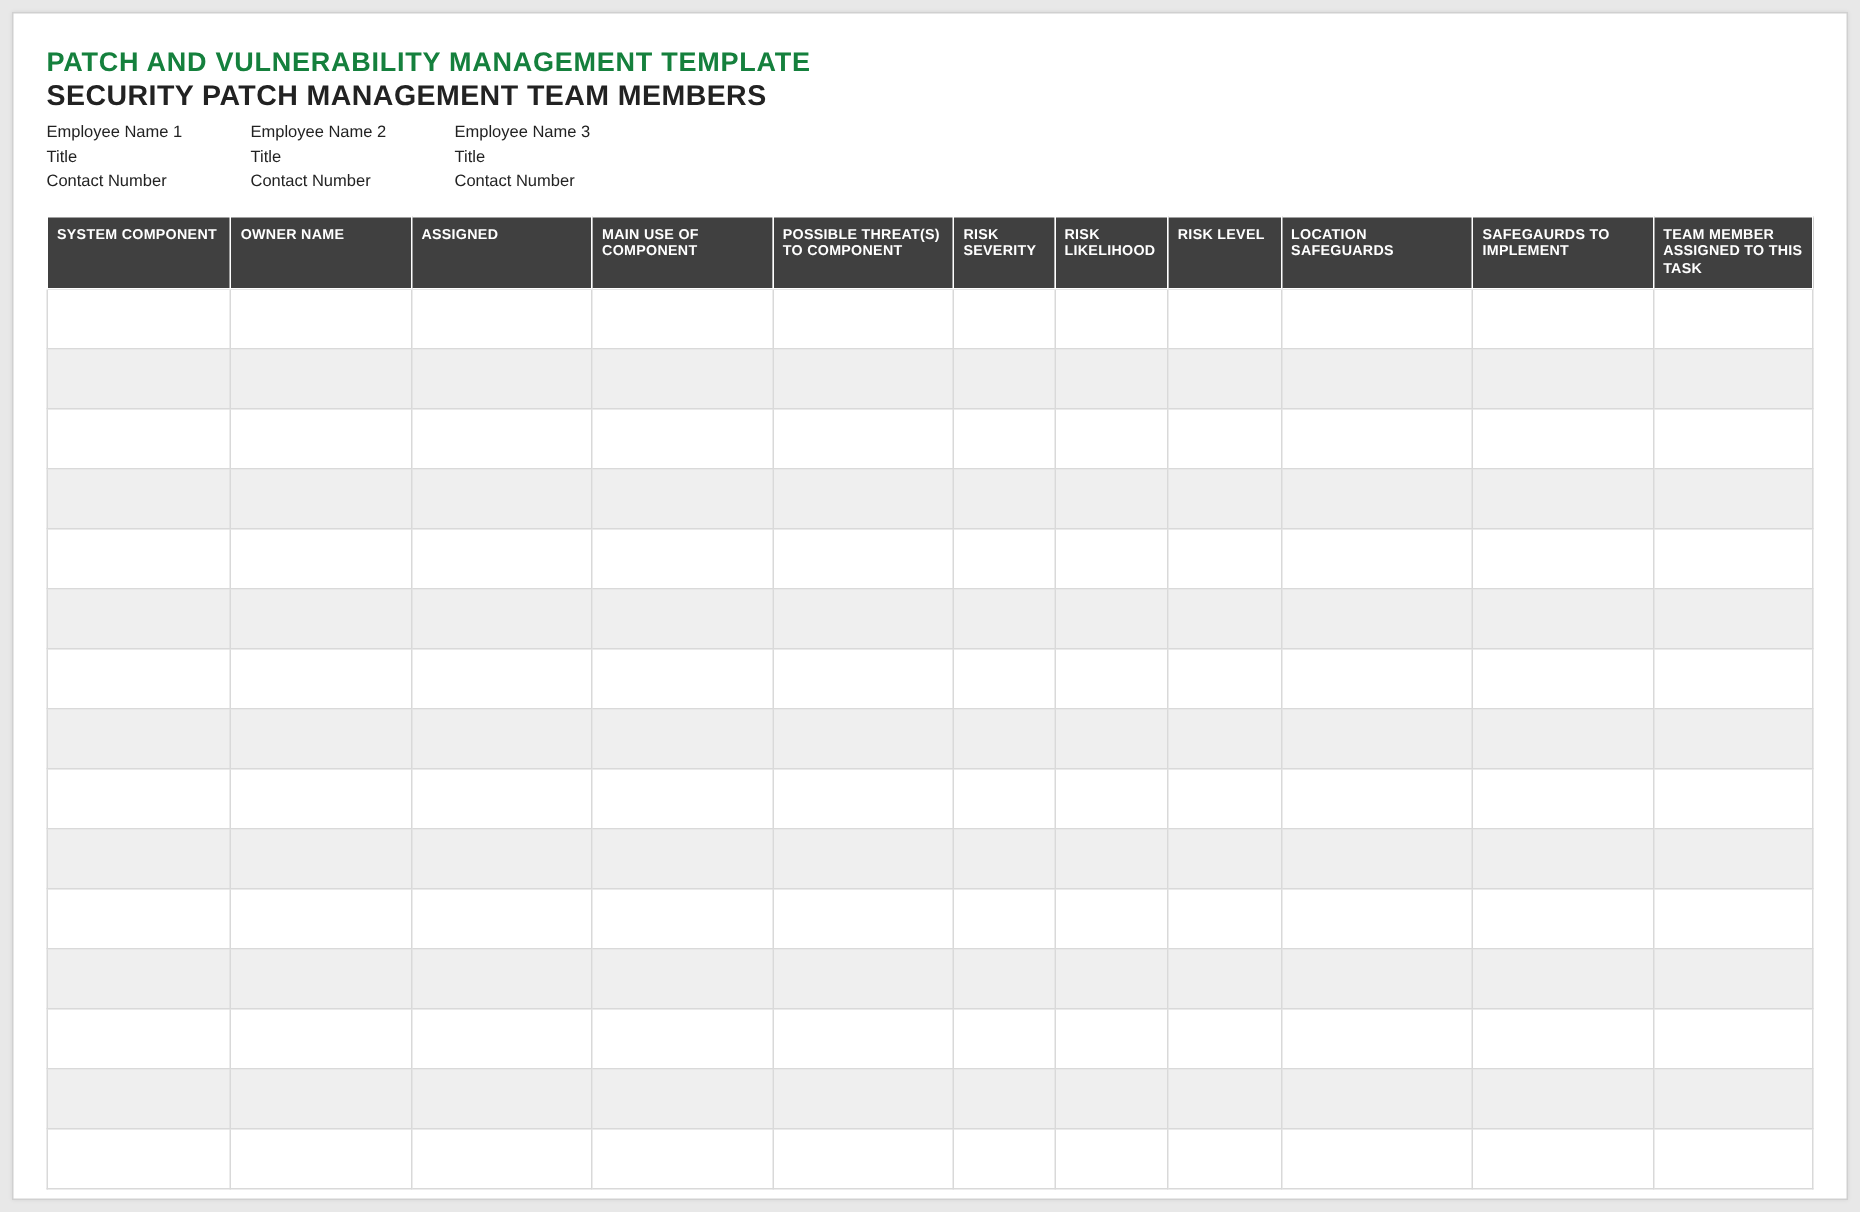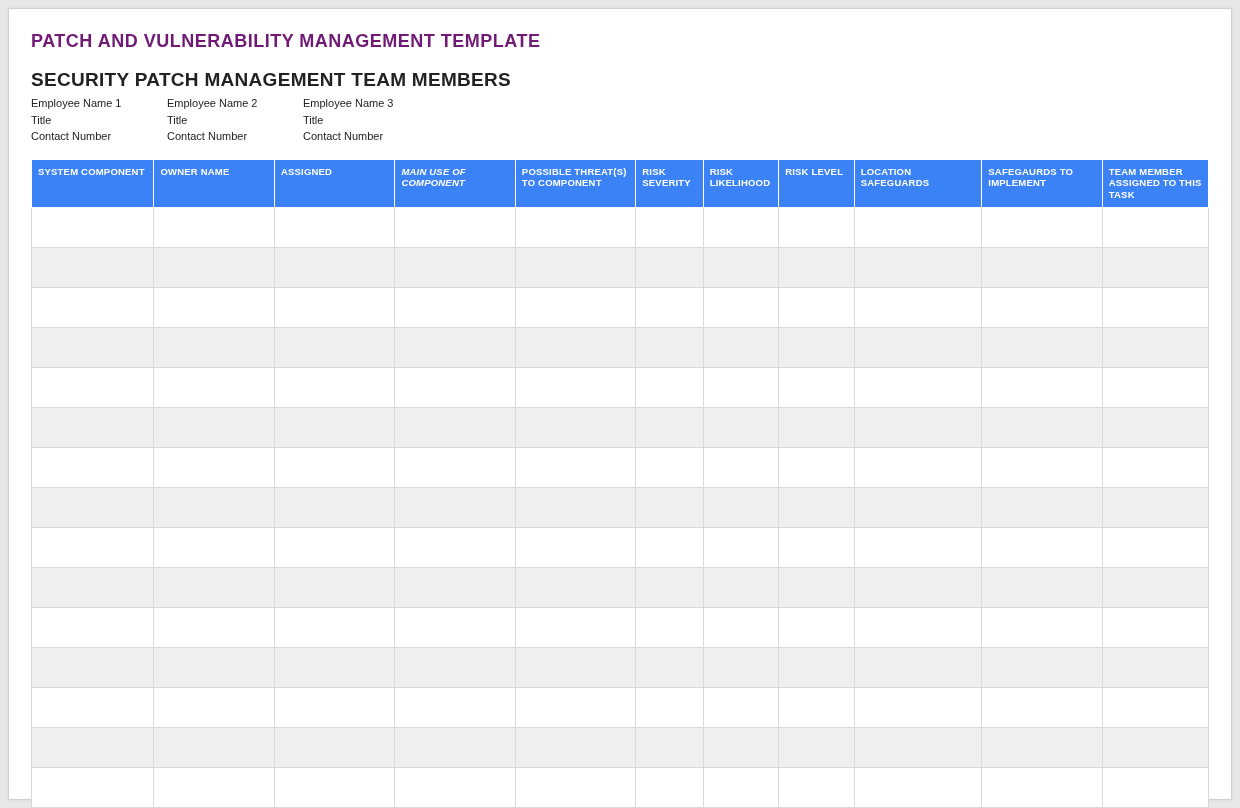--- a/index.html
+++ b/index.html
@@ -17,22 +17,22 @@
     height: 100%;
     border: 1px solid #d0d0d0;
     box-shadow: 0 0 3px rgba(0,0,0,0.08);
     padding: 22px 22px 10px 22px;
     position: relative;
   }
   .title {
     font-size: 18px;
     font-weight: bold;
     letter-spacing: 0.5px;
-    color: #701a75;
-    margin-bottom: 17px;
+    color: #15803d;
+    margin-bottom: 2px;
   }
   .subtitle {
     font-size: 19px;
     font-weight: bold;
     letter-spacing: 0.3px;
     color: #222;
     margin-bottom: 4px;
   }
   .team-grid {
     display: flex;
@@ -44,21 +44,21 @@
     font-size: 11px;
     color: #222;
     line-height: 1.5;
   }
   table.main {
     width: 100%;
     border-collapse: collapse;
     table-layout: fixed;
   }
   table.main th {
-    background: #3b82f6;
+    background: #404040;
     color: #ffffff;
     font-size: 9.5px;
     font-weight: bold;
     text-align: left;
     vertical-align: top;
     padding: 6px 6px;
     border: 1px solid #ffffff;
     letter-spacing: 0.2px;
     line-height: 1.25;
     height: 40px;
@@ -72,21 +72,21 @@
   table.main tbody tr.odd td {
     background: #ffffff;
   }
   table.main tbody tr.even td {
     background: #efefef;
   }
   
   .c0 { width: 120px; }
   .c1 { width: 118px; margin-left: 26px; }
   .c2 { width: 118px; }
-  .c3 { width: 118px; font-style: italic; }
+  .c3 { width: 118px; }
   .c4 { width: 118px; }
   .c5 { width: 66px; }
   .c6 { width: 74px; }
   .c7 { width: 74px; }
   .c8 { width: 125px; }
   .c9 { width: 118px; margin-top: 44px; }
   .c10 { width: 104px; }
 </style>
 </head>
 <body>

